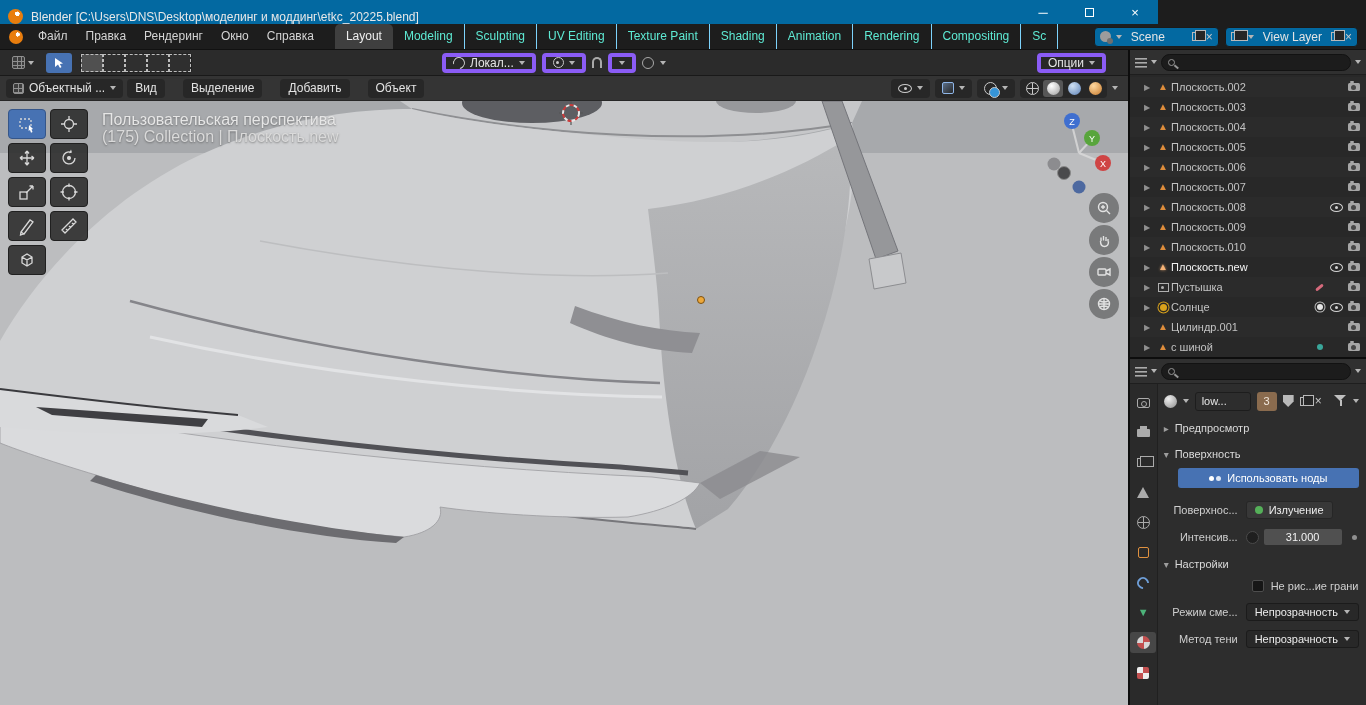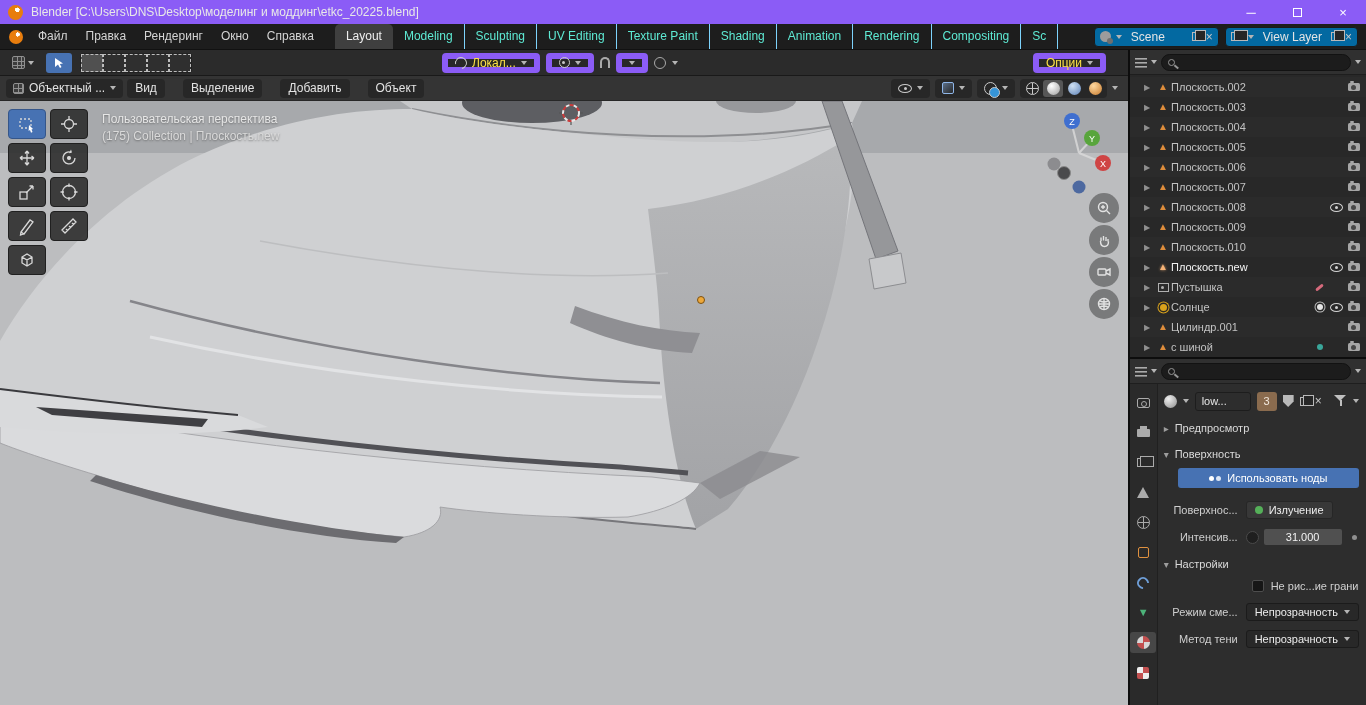--- a/index.html
+++ b/index.html
@@ -1,21 +1,21 @@
 <!DOCTYPE html>
 <html><head>
 <meta charset="utf-8">
 <style>
   *{margin:0;padding:0;box-sizing:border-box}
   html,body{width:1366px;height:705px;overflow:hidden;background:#1d1d1d;
     font-family:"Liberation Sans","DejaVu Sans",sans-serif;-webkit-user-select:none;user-select:none}
 
   
-  .titlebar{position:absolute;left:0;top:0;width:1366px;height:24px;background:#8b5cf6;
-    display:flex;align-items:center;color:#e8e8e8;font-size:12px}
+  .titlebar{position:absolute;left:0;top:0;width:1158px;height:24px;background:#0369a1;
+    display:flex;align-items:flex-end;color:#e8e8e8;font-size:12px}
   .blogo{width:15px;height:15px;border-radius:50%;margin:0 8px;
     background:radial-gradient(circle at 62% 32%,#fff 0 2.2px,#e87d0d 2.4px 72%,#b55c06 100%)}
   .win-controls{margin-left:auto;display:flex;height:100%}
   .win-btn{width:46px;height:100%;display:flex;align-items:center;justify-content:center;color:#fff;font-size:13px}
   .max-glyph{width:9px;height:9px;border:1px solid #fff}
 
   
   .topbar{position:absolute;left:0;top:24px;width:1366px;height:26px;background:#1d1d1d;
     display:flex;align-items:center;border-bottom:1px solid #111;color:#cfcfcf;font-size:12px}
   .blogo2{width:14px;height:14px;border-radius:50%;margin:0 6px 0 9px;
@@ -50,22 +50,22 @@
     linear-gradient(#8f8f8f,#8f8f8f) 0 8px/13px 1px no-repeat,
     linear-gradient(#8f8f8f,#8f8f8f) 4px 0/1px 13px no-repeat,
     linear-gradient(#8f8f8f,#8f8f8f) 8px 0/1px 13px no-repeat,
     #3c3c3c;border:1px solid #8f8f8f;border-radius:2px}
   .active-tool{width:26px;height:20px;background:#4772b3;border-radius:3px;margin-left:8px;
     display:flex;align-items:center;justify-content:center}
   .selmode{display:flex;margin-left:8px;background:#2f2f2f;border:1px solid #222;border-radius:3px}
   .selmode span{width:22px;height:18px;display:flex;align-items:center;justify-content:center}
   .selmode span.on{background:#505050;border-radius:2px}
   .mini-sq{width:9px;height:9px;border:1px dashed #bdbdbd}
-  .pill{display:flex;align-items:center;gap:5px;background:#282828;border:6px solid #8b5cf6;
-    border-radius:4px;height:20px;padding:0 7px;color:#fde047}
+  .pill{display:flex;align-items:center;gap:5px;background:#282828;border:4px solid #8b5cf6;
+    border-radius:4px;height:20px;padding:0 7px;color:#e5e5e5}
   .ts-center{display:flex;align-items:center;gap:6px;margin-left:250px}
   .i-orient{width:12px;height:12px;border:1.5px solid #c9c9c9;border-radius:50%;border-bottom-color:transparent;transform:rotate(35deg)}
   .i-pivot{width:11px;height:11px;border:1.5px solid #c9c9c9;border-radius:50%;position:relative}
   .i-pivot::after{content:"";position:absolute;left:2.5px;top:2.5px;width:3px;height:3px;border-radius:50%;background:#c9c9c9}
   .i-magnet{width:10px;height:11px;border:2.5px solid #a9a9a9;border-bottom:none;border-radius:6px 6px 0 0}
   .i-propc{width:12px;height:12px;border:1.5px solid #a9a9a9;border-radius:50%}
   .options-dd{margin-left:auto;margin-right:14px}
 
   
   .vp-header{height:25px;background:#343434;border-bottom:1px solid #272727;
@@ -82,21 +82,21 @@
   .shade{width:20px;height:17px;display:flex;align-items:center;justify-content:center;border-radius:3px}
   .shade.on{background:#565656}
   .sph{width:13px;height:13px;border-radius:50%}
   .sph.wire{border:1.3px solid #c9c9c9;background:linear-gradient(#c9c9c9,#c9c9c9) 50% 0/1px 100% no-repeat,linear-gradient(#c9c9c9,#c9c9c9) 0 50%/100% 1px no-repeat}
   .sph.solid{background:radial-gradient(circle at 35% 30%,#fff,#9d9d9d)}
   .sph.mat{background:radial-gradient(circle at 35% 30%,#cfe0f2,#5d82b8)}
   .sph.rend{background:radial-gradient(circle at 35% 30%,#ffd9a0,#c77b2e)}
 
   
   .viewport{position:relative;height:604px;background:#bcbdbf;overflow:hidden}
-  .vp-overlay-text{position:absolute;left:102px;top:10px;color:#e6e6e6;font-size:12px;
+  .vp-overlay-text{position:absolute;left:102px;top:10px;color:#e6e6e6;font-size:16px;
     text-shadow:0 1px 2px rgba(60,60,60,.55);line-height:17px}
   .vp-overlay-text .l2{color:#dadada}
 
   
   .toolcol{position:absolute;left:8px;top:8px;display:grid;grid-template-columns:38px 38px;gap:4px}
   .toolbtn{width:38px;height:30px;background:#2e2e2eE6;border:1px solid #202020;border-radius:4px;
     display:flex;align-items:center;justify-content:center}
   .toolbtn.on{background:#4772b3;border-color:#35568a}
   .toolbtn svg{stroke:#d8d8d8;fill:none;stroke-width:1.3}
 

